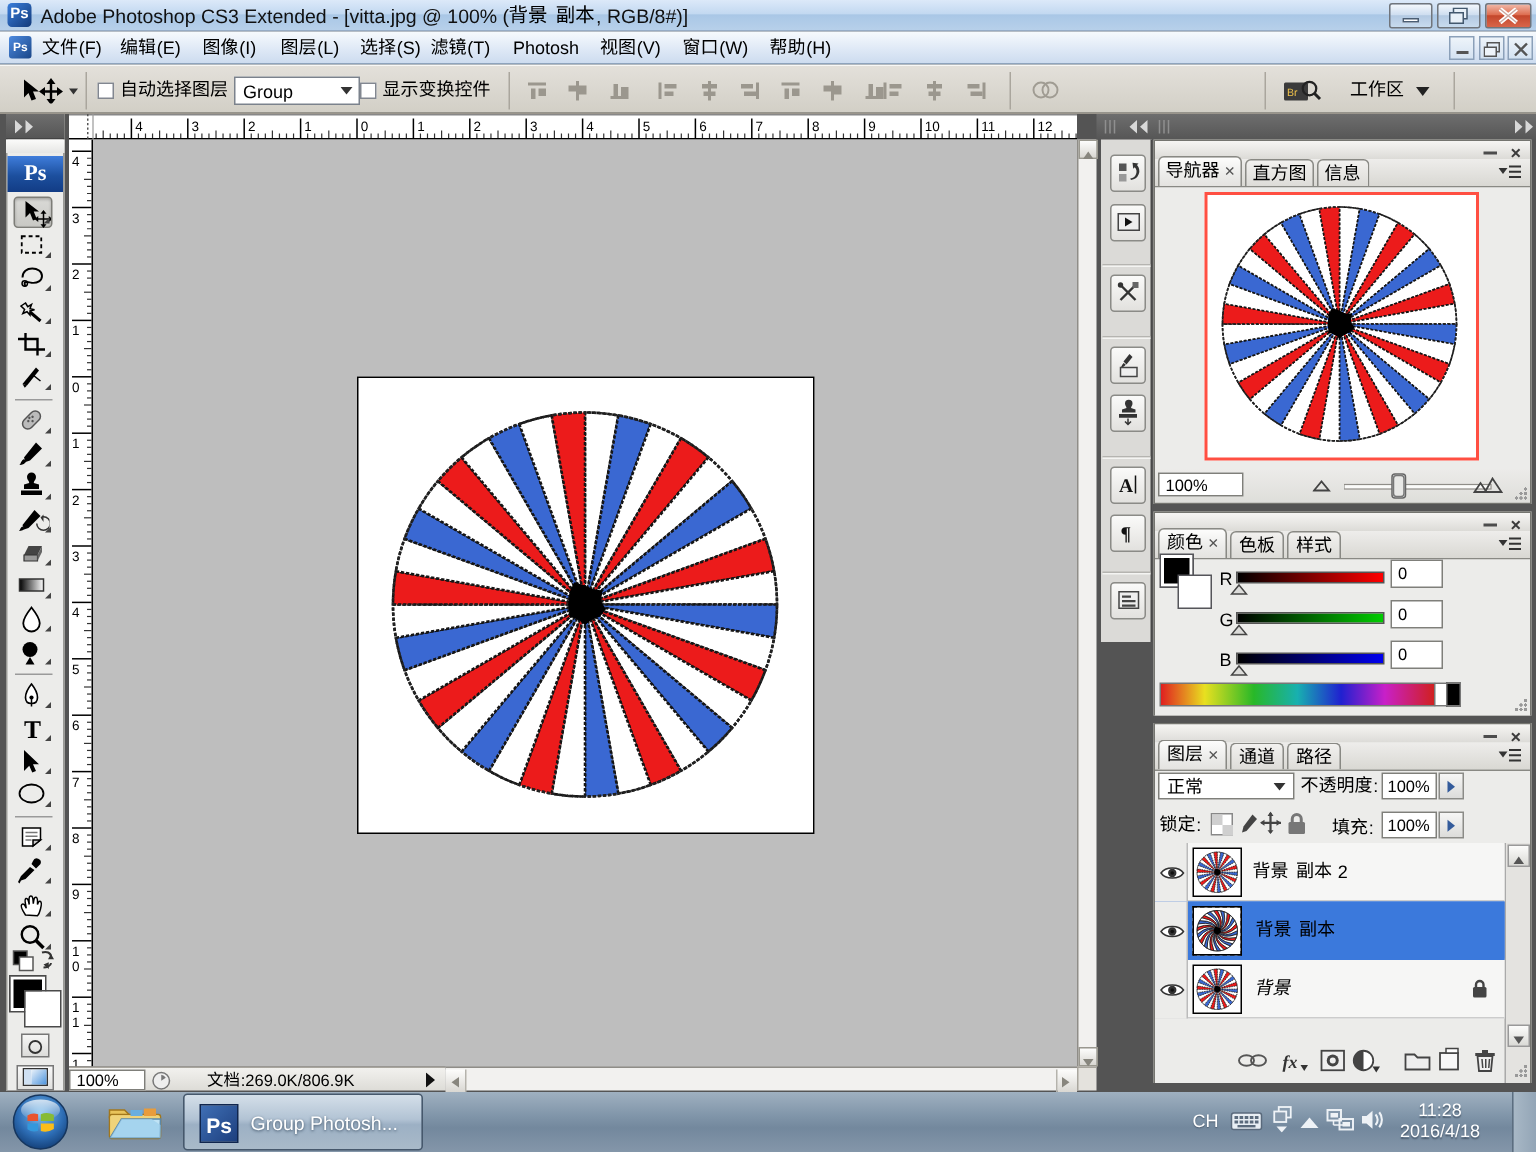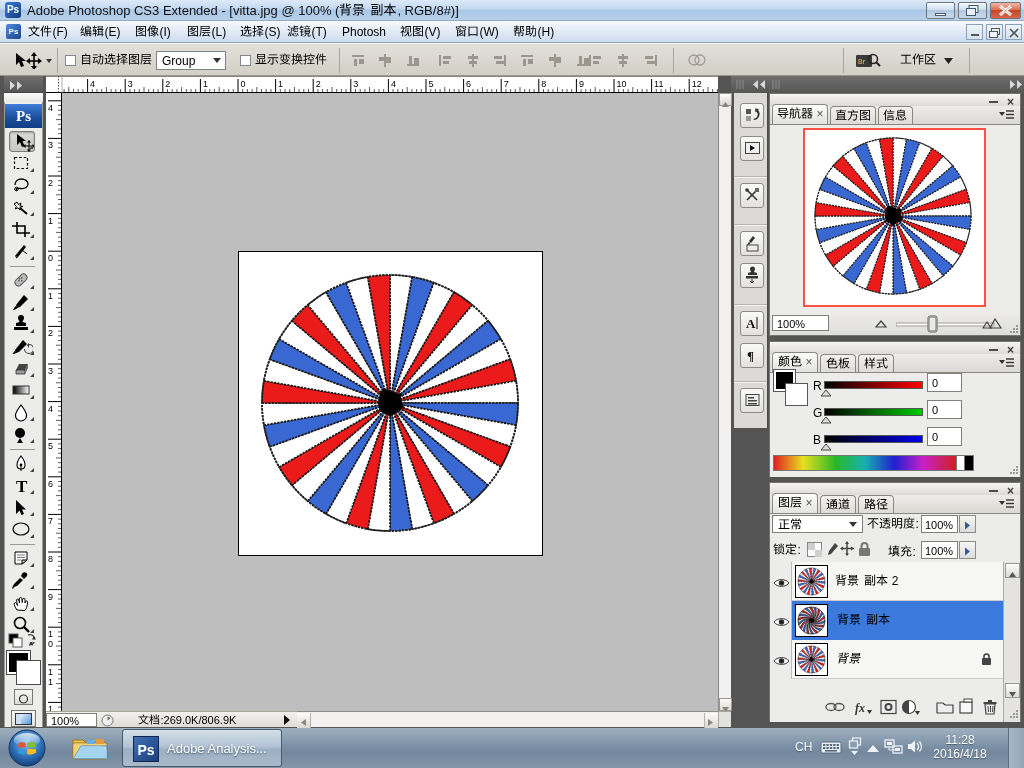--- a/index.html
+++ b/index.html
@@ -91,21 +91,21 @@
         <line x1="17" y1="9" x2="27" y2="9"></line>
       </g>
 <path d="M22,0 L19,4 L25,4 Z M22,18 L19,14 L25,14 Z M14,9 L18,6 L18,12 Z M30,9 L26,6 L26,12 Z" fill="#000"></path>
 <path d="M34,7 L40,7 L37,11 Z" fill="#333"></path>
     </svg>
     <div class="abs" style="left:57px;top:4px;width:1px;height:25px;background:#aaa69d"></div>
     <div class="abs" style="left:65px;top:11px;width:11px;height:11px;background:#fff;border:1px solid #828790"></div>
     <div class="abs" style="left:80px;top:9px;font-size:12px;color:#000"><svg class="cjk" width="72.5" height="14" viewBox="0 0 72.5 14">
         <path d="M2.9 5.6H9.3V7.4H2.9ZM2.9 4.8V3H9.3V4.8ZM2.9 8.2H9.3V10H2.9ZM5.5 0.5C5.4 0.9 5.2 1.6 5 2.1H2V11.5H2.9V10.9H9.3V11.5H10.2V2.1H5.9C6.1 1.7 6.3 1.1 6.5 0.6Z M13.1 1.5V2.3H17.7V1.5ZM19.8 0.7C19.8 1.5 19.8 2.4 19.8 3.3H18.1V4.1H19.8C19.6 6.9 19.1 9.4 17.5 10.9C17.7 11 18 11.3 18.2 11.5C20 9.8 20.5 7.1 20.7 4.1H22.4C22.3 8.4 22.2 10 21.8 10.3C21.7 10.5 21.6 10.5 21.4 10.5C21.1 10.5 20.5 10.5 19.8 10.4C20 10.7 20.1 11.1 20.1 11.3C20.7 11.4 21.4 11.4 21.7 11.3C22.1 11.3 22.4 11.2 22.6 10.9C23 10.4 23.2 8.7 23.3 3.7C23.3 3.6 23.3 3.3 23.3 3.3H20.7C20.7 2.4 20.7 1.5 20.7 0.7ZM13.1 10 13.1 10V10C13.4 9.9 13.8 9.7 17.1 9L17.4 9.8L18.1 9.5C17.9 8.7 17.4 7.3 16.9 6.2L16.2 6.4C16.4 6.9 16.7 7.6 16.9 8.2L14 8.8C14.5 7.8 14.9 6.4 15.2 5.1H17.9V4.3H12.6V5.1H14.3C14 6.6 13.5 8 13.3 8.4C13.1 8.8 13 9.1 12.8 9.2C12.9 9.4 13 9.9 13.1 10Z M24.7 1.4C25.4 2 26.2 2.8 26.6 3.4L27.3 2.8C27 2.3 26.1 1.4 25.4 0.9ZM29.4 0.8C29.1 1.9 28.6 3 27.9 3.7C28.1 3.8 28.5 4 28.7 4.2C29 3.8 29.2 3.4 29.5 2.9H31.2V4.7H27.8V5.5H30C29.8 7.1 29.3 8.2 27.5 8.8C27.7 9 28 9.3 28.1 9.6C30.1 8.8 30.7 7.4 30.9 5.5H32.1V8.3C32.1 9.2 32.4 9.4 33.3 9.4C33.4 9.4 34.2 9.4 34.4 9.4C35.2 9.4 35.4 9.1 35.5 7.5C35.3 7.5 34.9 7.3 34.7 7.2C34.7 8.4 34.6 8.6 34.3 8.6C34.2 8.6 33.5 8.6 33.4 8.6C33.1 8.6 33 8.6 33 8.3V5.5H35.4V4.7H32.1V2.9H34.9V2.1H32.1V0.5H31.2V2.1H29.8C30 1.8 30.1 1.4 30.2 1ZM27 5.1H24.7V5.9H26.1V9.6C25.6 9.8 25.1 10.2 24.5 10.7L25.1 11.5C25.8 10.8 26.5 10.2 26.9 10.2C27.2 10.2 27.6 10.5 28 10.8C28.8 11.3 29.8 11.4 31.2 11.4C32.4 11.4 34.4 11.3 35.3 11.3C35.4 11 35.5 10.5 35.6 10.3C34.4 10.4 32.6 10.5 31.2 10.5C29.9 10.5 28.9 10.5 28.2 10C27.6 9.7 27.3 9.4 27 9.4Z M38.1 0.5V2.9H36.6V3.7H38.1V6.3C37.5 6.5 36.9 6.6 36.4 6.8L36.7 7.7L38.1 7.2V10.4C38.1 10.6 38.1 10.6 37.9 10.6C37.8 10.6 37.3 10.6 36.8 10.6C36.9 10.9 37 11.2 37.1 11.5C37.8 11.5 38.3 11.5 38.6 11.3C38.9 11.2 39 10.9 39 10.4V6.9L40.4 6.4L40.3 5.6L39 6V3.7H40.4V2.9H39V0.5ZM45.6 1.9C45.2 2.6 44.6 3.1 43.9 3.6C43.3 3.1 42.8 2.6 42.4 1.9ZM40.8 1.1V1.9H41.5C42 2.7 42.6 3.4 43.2 4C42.3 4.6 41.3 5 40.2 5.3C40.4 5.4 40.6 5.8 40.7 6C41.8 5.7 42.9 5.2 43.9 4.6C44.9 5.2 45.9 5.7 47.1 6C47.3 5.8 47.5 5.4 47.7 5.3C46.6 5 45.5 4.6 44.6 4.1C45.6 3.3 46.4 2.4 46.9 1.4L46.4 1.1L46.2 1.1ZM43.4 5.6V6.7H41V7.5H43.4V8.7H40.4V9.5H43.4V11.5H44.3V9.5H47.5V8.7H44.3V7.5H46.6V6.7H44.3V5.6Z M52.5 7.2C53.5 7.4 54.7 7.8 55.4 8.2L55.7 7.6C55.1 7.2 53.8 6.9 52.9 6.7ZM51.3 8.7C53 8.9 55 9.4 56.2 9.8L56.6 9.2C55.4 8.8 53.3 8.3 51.7 8.1ZM49 1V11.5H49.9V11H58.1V11.5H59V1ZM49.9 10.2V1.8H58.1V10.2ZM53 2.1C52.4 3 51.3 4 50.3 4.6C50.5 4.7 50.8 5 50.9 5.1C51.3 4.9 51.7 4.6 52 4.3C52.4 4.7 52.8 5 53.3 5.4C52.3 5.8 51.2 6.2 50.1 6.4C50.2 6.6 50.4 6.9 50.5 7.1C51.7 6.9 53 6.4 54.1 5.8C55.1 6.3 56.2 6.8 57.4 7C57.5 6.8 57.7 6.5 57.9 6.3C56.8 6.1 55.8 5.8 54.8 5.4C55.7 4.8 56.5 4.1 57 3.3L56.5 3L56.3 3H53.2C53.4 2.8 53.6 2.6 53.7 2.3ZM52.5 3.8 52.6 3.7H55.7C55.3 4.2 54.7 4.6 54.1 5C53.5 4.6 52.9 4.2 52.5 3.8Z M63.6 5.1V5.9H70.5V5.1ZM62.5 1.8H69.7V3.3H62.5ZM61.6 1.1V4.6C61.6 6.5 61.5 9.2 60.4 11C60.6 11.1 61 11.4 61.2 11.5C62.3 9.5 62.5 6.6 62.5 4.6V4.1H70.6V1.1ZM63.5 11.3C63.8 11.2 64.4 11.1 69.6 10.8C69.8 11.1 70 11.4 70.1 11.6L70.9 11.2C70.5 10.5 69.7 9.2 69 8.3L68.2 8.6C68.5 9 68.9 9.6 69.2 10.1L64.6 10.3C65.2 9.7 65.8 8.8 66.4 7.9H71.3V7.2H62.9V7.9H65.3C64.7 8.9 64.1 9.7 63.8 9.9C63.6 10.2 63.3 10.5 63.1 10.5C63.2 10.7 63.4 11.1 63.5 11.3Z" fill="#000"></path>
       </svg></div>
-    <div class="abs" style="left:156px;top:7px;width:70px;height:19px;background:#fff;
+    <div class="abs" style="left:156px;top:7px;width:84px;height:19px;background:#fff;
 border:1px solid #7b828c;font-size:12px;color:#000;padding:2px 0 0 5px">Group
 <svg class="abs" style="right:3px;top:6px" width="9" height="6">
         <path d="M0,0 L8,0 L4,5 Z" fill="#333"></path>
       </svg></div>
     <div class="abs" style="left:240px;top:11px;width:11px;height:11px;background:#fff;border:1px solid #828790"></div>
     <div class="abs" style="left:255px;top:9px;font-size:12px;color:#000"><svg class="cjk" width="72.5" height="14" viewBox="0 0 72.5 14">
         <path d="M2.9 3.7H9.1V5H2.9ZM2.9 1.8H9.1V3H2.9ZM2.1 1.1V5.7H10V1.1ZM9.8 6.6C9.4 7.4 8.7 8.4 8.2 9L8.9 9.4C9.4 8.7 10.1 7.8 10.6 7ZM1.5 7C2 7.8 2.6 8.8 2.8 9.4L3.6 9.1C3.3 8.5 2.7 7.4 2.2 6.7ZM6.9 6.2V10.1H5.1V6.2H4.2V10.1H0.5V11H11.5V10.1H7.7V6.2Z M14.8 6.3C14.3 7.7 13.4 9 12.4 9.9C12.6 10 13.1 10.3 13.2 10.4C14.2 9.5 15.1 8.1 15.7 6.6ZM20.2 6.7C21.1 7.9 22 9.4 22.3 10.4L23.2 10C22.8 9 21.9 7.5 21 6.4ZM13.8 1.4V2.3H22.2V1.4ZM12.7 4.3V5.2H17.5V10.3C17.5 10.5 17.5 10.6 17.2 10.6C17 10.6 16.2 10.6 15.4 10.6C15.6 10.8 15.7 11.2 15.7 11.5C16.8 11.5 17.5 11.5 17.9 11.4C18.4 11.2 18.5 10.9 18.5 10.3V5.2H23.3V4.3Z M26.7 3C26.3 3.9 25.7 4.7 25.1 5.3C25.3 5.4 25.6 5.7 25.8 5.8C26.4 5.2 27.1 4.2 27.5 3.2ZM32.3 3.5C33 4.2 33.9 5.2 34.3 5.8L35 5.3C34.6 4.7 33.7 3.8 33 3.1ZM29.2 0.6C29.4 0.9 29.6 1.4 29.8 1.7H24.8V2.5H28.2V6.2H29.1V2.5H30.9V6.1H31.8V2.5H35.2V1.7H30.8C30.6 1.3 30.3 0.8 30 0.4ZM25.6 6.5V7.3H26.6C27.2 8.2 28.1 9 29.1 9.7C27.7 10.2 26.2 10.5 24.6 10.8C24.8 10.9 25 11.3 25.1 11.5C26.8 11.3 28.5 10.8 30 10.2C31.4 10.8 33.1 11.3 35 11.5C35.1 11.3 35.3 11 35.5 10.8C33.8 10.6 32.2 10.2 30.9 9.7C32.2 9 33.2 8 33.9 6.9L33.3 6.5L33.1 6.5ZM27.6 7.3H32.5C31.9 8.1 31 8.7 30 9.3C29 8.7 28.2 8.1 27.6 7.3Z M38 0.5V2.9H36.6V3.7H38V6.4C37.4 6.6 36.9 6.7 36.4 6.9L36.7 7.7L38 7.3V10.4C38 10.6 37.9 10.6 37.8 10.6C37.6 10.6 37.2 10.6 36.8 10.6C36.9 10.9 37 11.3 37 11.5C37.7 11.5 38.2 11.5 38.5 11.3C38.7 11.2 38.9 10.9 38.9 10.4V7L40.1 6.6L40 5.8L38.9 6.1V3.7H40V2.9H38.9V0.5ZM42.4 2.3H44.9C44.7 2.7 44.3 3.2 44 3.5H41.5C41.8 3.1 42.2 2.7 42.4 2.3ZM40 7.1V7.9H42.9C42.4 8.9 41.4 10 39.3 10.9C39.5 11.1 39.8 11.4 39.9 11.5C42 10.6 43.1 9.4 43.6 8.3C44.4 9.7 45.6 10.9 47.1 11.5C47.2 11.3 47.4 10.9 47.6 10.8C46.2 10.3 44.9 9.2 44.2 7.9H47.4V7.1H46.6V3.5H45C45.5 3 45.9 2.4 46.2 1.9L45.6 1.5L45.5 1.5H42.9C43.1 1.2 43.2 0.9 43.4 0.6L42.4 0.5C42 1.5 41.2 2.7 40 3.7C40.2 3.8 40.5 4.1 40.7 4.3L40.9 4.1V7.1ZM41.7 7.1V4.2H43.3V5.5C43.3 6 43.3 6.5 43.2 7.1ZM45.7 7.1H44.1C44.2 6.5 44.2 6 44.2 5.5V4.2H45.7Z M56.3 3.9C57.1 4.6 58.1 5.6 58.6 6.1L59.2 5.5C58.7 5 57.6 4.1 56.9 3.4ZM54.7 3.4C54.2 4.2 53.3 5 52.4 5.6C52.6 5.7 52.9 6.1 53 6.3C53.9 5.6 54.9 4.7 55.5 3.7ZM50 0.5V2.8H48.5V3.7H50V6.5C49.4 6.7 48.8 6.9 48.4 7L48.6 7.9L50 7.4V10.4C50 10.5 49.9 10.6 49.8 10.6C49.6 10.6 49.2 10.6 48.6 10.6C48.8 10.8 48.9 11.2 48.9 11.4C49.6 11.4 50.1 11.4 50.4 11.3C50.7 11.1 50.8 10.9 50.8 10.4V7.1L52.1 6.7L52 5.8L50.8 6.2V3.7H52.1V2.8H50.8V0.5ZM52 10.3V11.1H59.6V10.3H56.3V7.3H58.7V6.5H53V7.3H55.4V10.3ZM55.1 0.7C55.2 1.1 55.4 1.5 55.6 1.9H52.4V4H53.2V2.7H58.6V3.9H59.4V1.9H56.5C56.4 1.5 56.1 0.9 55.9 0.5Z M63.8 6.5V7.3H67.2V11.5H68.1V7.3H71.4V6.5H68.1V3.8H70.9V2.9H68.1V0.6H67.2V2.9H65.6C65.8 2.4 65.9 1.8 66 1.3L65.2 1.1C64.9 2.7 64.4 4.2 63.7 5.2C63.9 5.3 64.3 5.5 64.5 5.7C64.8 5.1 65.1 4.5 65.4 3.8H67.2V6.5ZM63.2 0.5C62.6 2.3 61.5 4.1 60.4 5.3C60.5 5.5 60.8 6 60.9 6.2C61.3 5.8 61.6 5.3 62 4.8V11.5H62.9V3.4C63.3 2.6 63.7 1.7 64.1 0.8Z" fill="#000"></path>
       </svg></div>
     <div class="abs" style="left:339px;top:4px;width:1px;height:25px;background:#aaa69d"></div>
     <svg class="abs" style="left:350px;top:8px" width="16" height="17">
@@ -1364,21 +1364,21 @@
 <rect x="2.5" y="7.5" width="33" height="15" rx="1.5" fill="#efd37a"></rect>
 <path d="M2.5,22.5 L10,10 L30,10 L36,10 L35.5,22.5 Z" fill="#bfe3f5" stroke="#5a88a8"></path>
 <path d="M10,10 L30,10 L36,14 L36,22.5 L2.5,22.5 Z" fill="#9fd0ec" opacity="0.8"></path>
 <rect x="16" y="4" width="8" height="4" fill="#6aaede"></rect>
       <rect x="25" y="3" width="8" height="5" fill="#e89c3c"></rect>
 </svg>
     <div class="abs" style="left:122px;top:1px;width:160px;height:38px;border:1px solid #46586c;border-radius:3px;
 background:linear-gradient(#d4dfe9,#b2c3d4 45%,#9cb0c4 55%,#a9bac9)">
 <div class="abs" style="left:10px;top:6px;width:26px;height:26px;background:linear-gradient(135deg,#3f6fb5,#1d3f7e);border:1px solid #10264e;
 color:#fff;font-size:14px;font-weight:bold;text-align:center;line-height:26px">Ps</div>
-<div class="abs" style="left:44px;top:11px;font-size:13px;color:#fff;text-shadow:0 1px 2px #3c5064">Adobe Analysis...</div>
+<div class="abs" style="left:44px;top:11px;font-size:13px;color:#fff;text-shadow:0 1px 2px #3c5064">Group Photosh...</div>
 </div>
     <div class="abs" style="left:795px;top:12px;font-size:12px;color:#fff;text-shadow:0 1px 1px #4a5a6c">CH</div>
     <svg class="abs" style="left:820px;top:13px" width="22" height="13">
 <rect x="1" y="1" width="20" height="11" rx="1.5" fill="#e8eef4" stroke="#5a6a7c"></rect>
 <g fill="#5a6a7c">
         <rect x="3" y="3" width="2.4" height="2"></rect>
         <rect x="6.4" y="3" width="2.4" height="2"></rect>
         <rect x="9.8" y="3" width="2.4" height="2"></rect>
         <rect x="13.2" y="3" width="2.4" height="2"></rect>
         <rect x="16.6" y="3" width="2.4" height="2"></rect>

